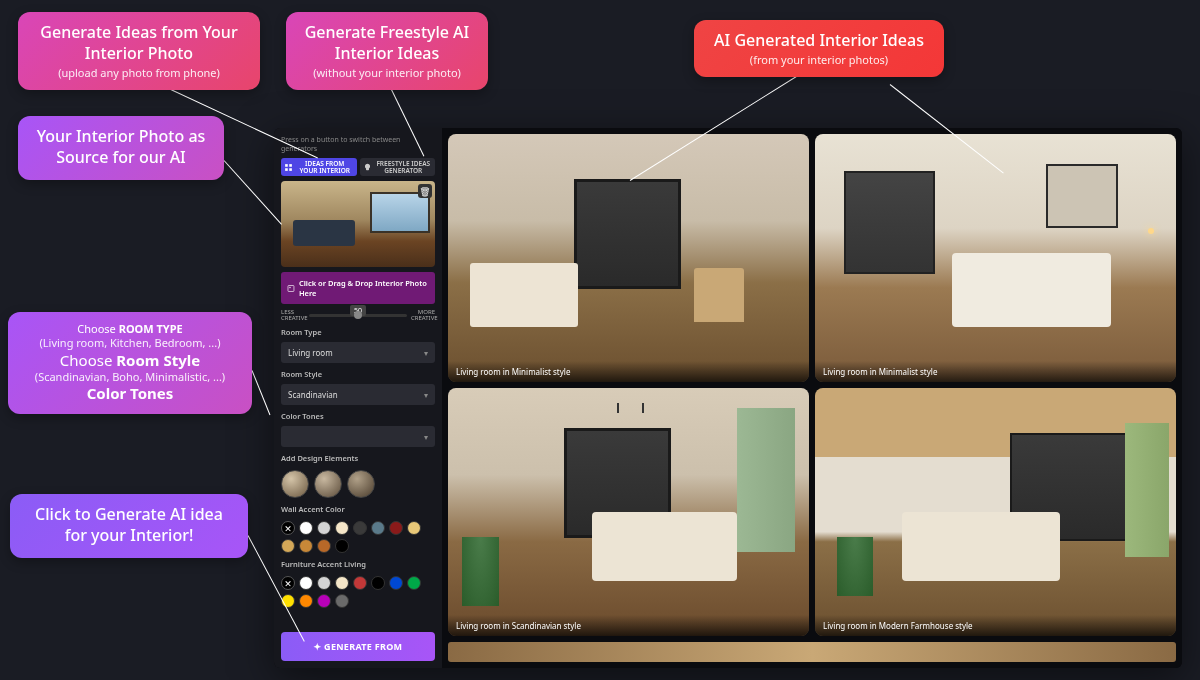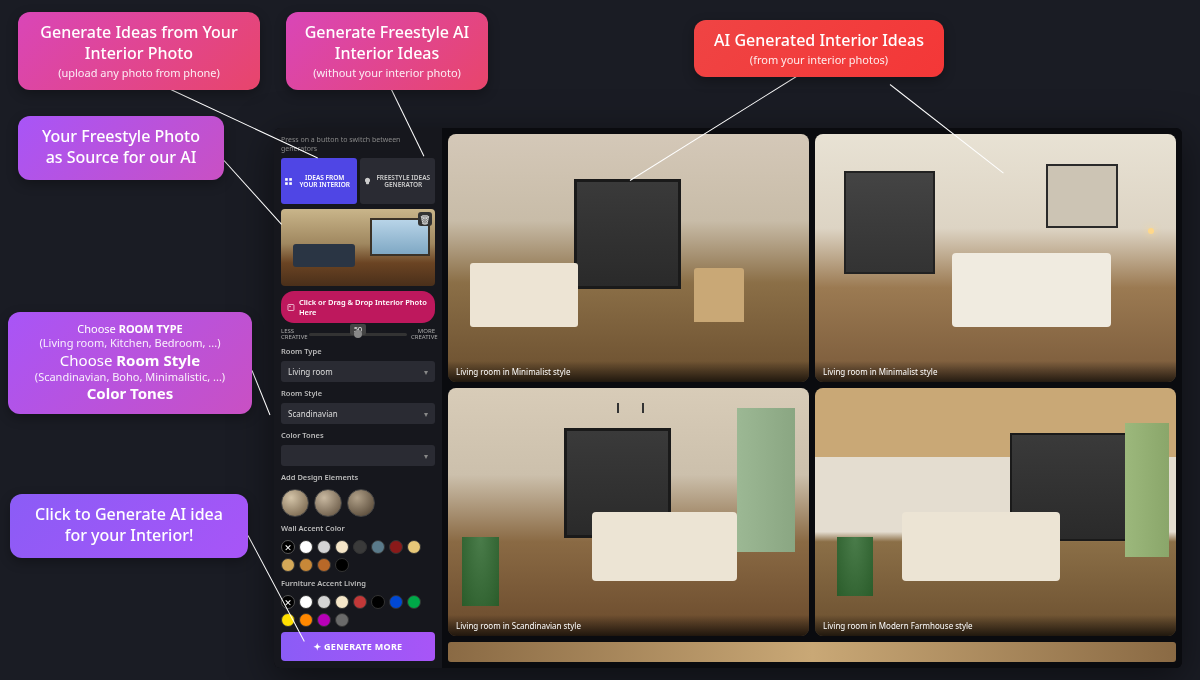--- a/index.html
+++ b/index.html
@@ -17,31 +17,31 @@
 
 .line{position:absolute;background:#fff;height:1px;transform-origin:left center;z-index:5}
 
 
 .app{position:absolute;left:274px;top:128px;width:908px;height:540px;background:#0e0f14;border-radius:6px;box-shadow:0 10px 40px rgba(0,0,0,.5);display:flex;overflow:hidden}
 
 
 .sidebar{width:168px;background:#16171d;padding:7px;display:flex;flex-direction:column;font-size:8px;color:#aaa;gap:5px;overflow:hidden}
 .hint{font-size:7px;color:#888}
 .tabs{display:flex;gap:3px}
-.tab{flex:1;padding:16px 3px;font-size:6.5px;font-weight:600;border-radius:3px;display:flex;align-items:center;gap:3px;justify-content:center;cursor:pointer;text-align:center;line-height:1.1}
+.tab{flex:1;padding:2px 3px;font-size:6.5px;font-weight:600;border-radius:3px;display:flex;align-items:center;gap:3px;justify-content:center;cursor:pointer;text-align:center;line-height:1.1}
 .tab.active{background:#4f46e5;color:#fff}
 .tab.inactive{background:#2a2b33;color:#ccc}
 .tab svg{width:9px;height:9px;flex-shrink:0}
 
 .photo{width:100%;height:86px;border-radius:4px;position:relative;overflow:hidden;background:linear-gradient(180deg,#c9b58a 0%,#a08860 45%,#6b4423 70%,#4a2f1a 100%)}
 .photo::before{content:'';position:absolute;left:58%;top:12%;width:36%;height:44%;background:linear-gradient(180deg,#b8d4e8,#7fa8c4);border:2px solid #3a3228}
 .photo::after{content:'';position:absolute;left:8%;top:45%;width:40%;height:30%;background:#2a3544;border-radius:3px}
 .photo .del{position:absolute;top:3px;right:3px;width:14px;height:14px;background:#333;border-radius:3px;display:flex;align-items:center;justify-content:center;color:#fff;font-size:9px}
 
-.upload{background:#be185d;color:#fff;padding:6px;border-radius:13px;font-size:7.5px;font-weight:600;display:flex;align-items:center;justify-content:center;gap:4px;cursor:pointer}
+.upload{background:#701a75;color:#fff;padding:6px;border-radius:3px;font-size:7.5px;font-weight:600;display:flex;align-items:center;justify-content:center;gap:4px;cursor:pointer}
 .upload svg{width:9px;height:9px}
 
 .slider-row{display:flex;align-items:center;gap:4px;font-size:6px}
 .slider-row .lbl{width:24px;line-height:1}
 .slider{flex:1;height:3px;background:#333;border-radius:2px;position:relative}
 .slider .val{position:absolute;left:50%;top:-9px;transform:translateX(-50%);background:#444;padding:1px 4px;border-radius:2px;font-size:7px;color:#fff}
 .slider .thumb{position:absolute;left:50%;top:50%;transform:translate(-50%,-50%);width:8px;height:8px;background:#888;border-radius:50%}
 
 .field-lbl{font-size:7.5px;color:#bbb;font-weight:600;margin-top:1px}
 .select{background:#2a2b33;border-radius:3px;padding:5px 7px;font-size:8px;color:#ddd;display:flex;justify-content:space-between;align-items:center;cursor:pointer}
@@ -102,21 +102,21 @@
 </div>
 <div class="callout c-pink" style="left:286px;top:12px;width:202px">
   <div class="title">Generate Freestyle AI Interior Ideas</div>
   <div class="sub">(without your interior photo)</div>
 </div>
 <div class="callout c-red" style="left:694px;top:20px;width:250px">
   <div class="title">AI Generated Interior Ideas</div>
   <div class="sub">(from your interior photos)</div>
 </div>
 <div class="callout c-purple" style="left:18px;top:116px;width:206px">
-  <div class="title">Your Freestyle Photo as Source for our AI</div>
+  <div class="title">Your Interior Photo as Source for our AI</div>
 </div>
 <div class="callout c-purple" style="left:8px;top:312px;width:244px;text-align:center">
   <div style="font-size:11px"><span>Choose</span> <b>ROOM TYPE</b></div>
   <div class="sub">(Living room, Kitchen, Bedroom, ...)</div>
   <div style="font-size:15px"><span>Choose</span> <b>Room Style</b></div>
   <div class="sub">(Scandinavian, Boho, Minimalistic, ...)</div>
   <div style="font-size:15px"><b>Color Tones</b></div>
 </div>
 <div class="callout c-violet" style="left:10px;top:494px;width:238px">
   <div class="title">Click to Generate AI idea for your Interior!</div>
@@ -220,21 +220,21 @@
         <div class="sw" style="background: rgb(194, 56, 56);"></div>
         <div class="sw" style="background: rgb(0, 0, 0);"></div>
         <div class="sw" style="background: rgb(0, 72, 212);"></div>
         <div class="sw" style="background: rgb(0, 168, 72);"></div>
         <div class="sw" style="background: rgb(255, 224, 0);"></div>
         <div class="sw" style="background: rgb(255, 136, 0);"></div>
         <div class="sw" style="background: rgb(184, 0, 184);"></div>
         <div class="sw" style="background: rgb(106, 106, 106);"></div>
       </div>
 
-    <div class="gen-btn">✦ GENERATE MORE</div>
+    <div class="gen-btn">✦ GENERATE FROM</div>
   </div>
 
   <div class="gallery">
     <div class="card">
       <div class="room r1">
           <div class="chair"></div>
         </div>
       <div class="cap">Living room in Minimalist style</div>
     </div>
     <div class="card">

